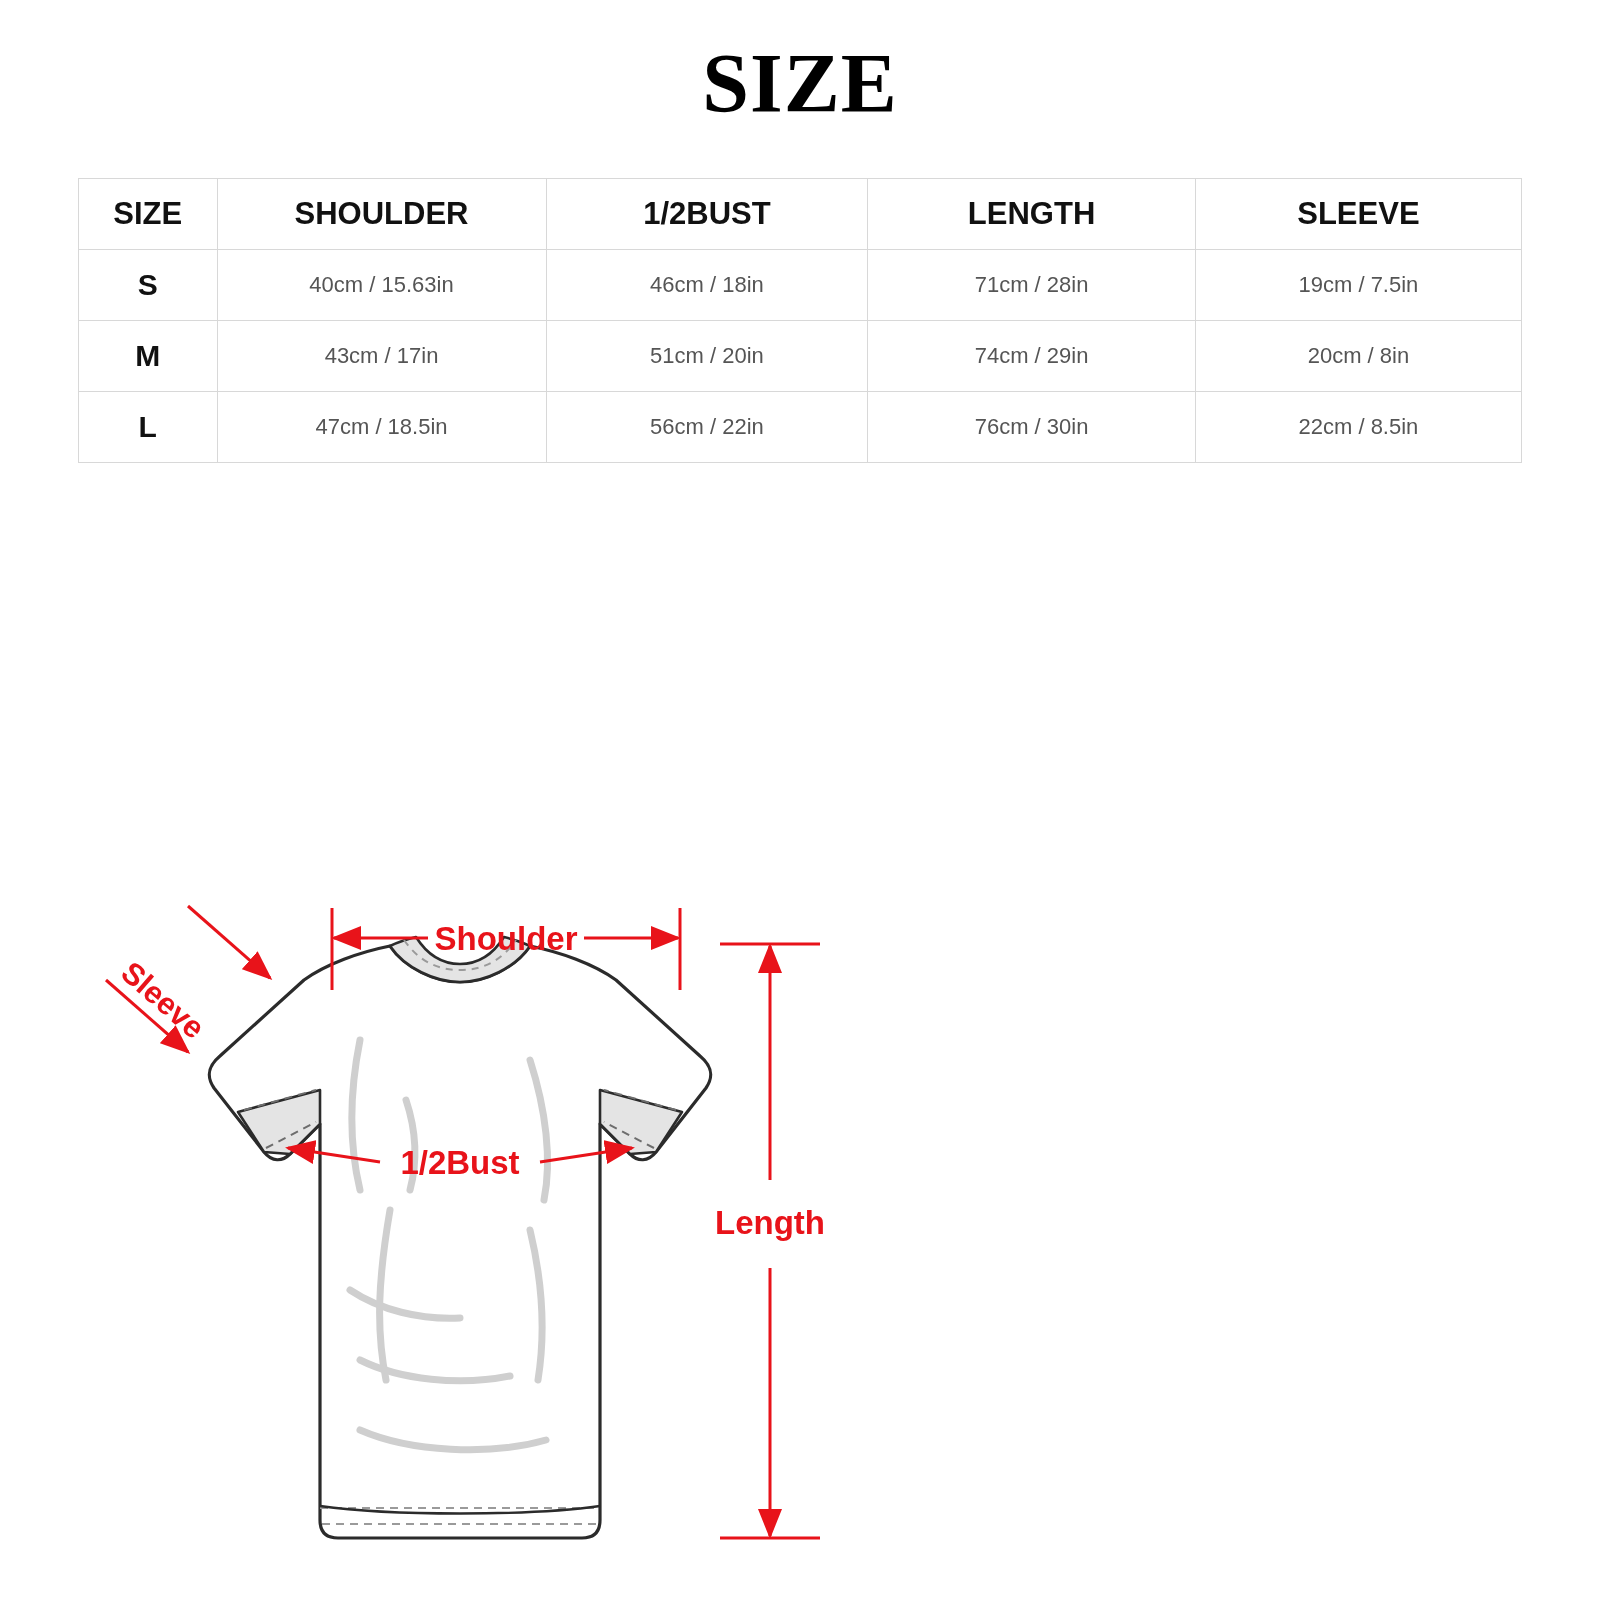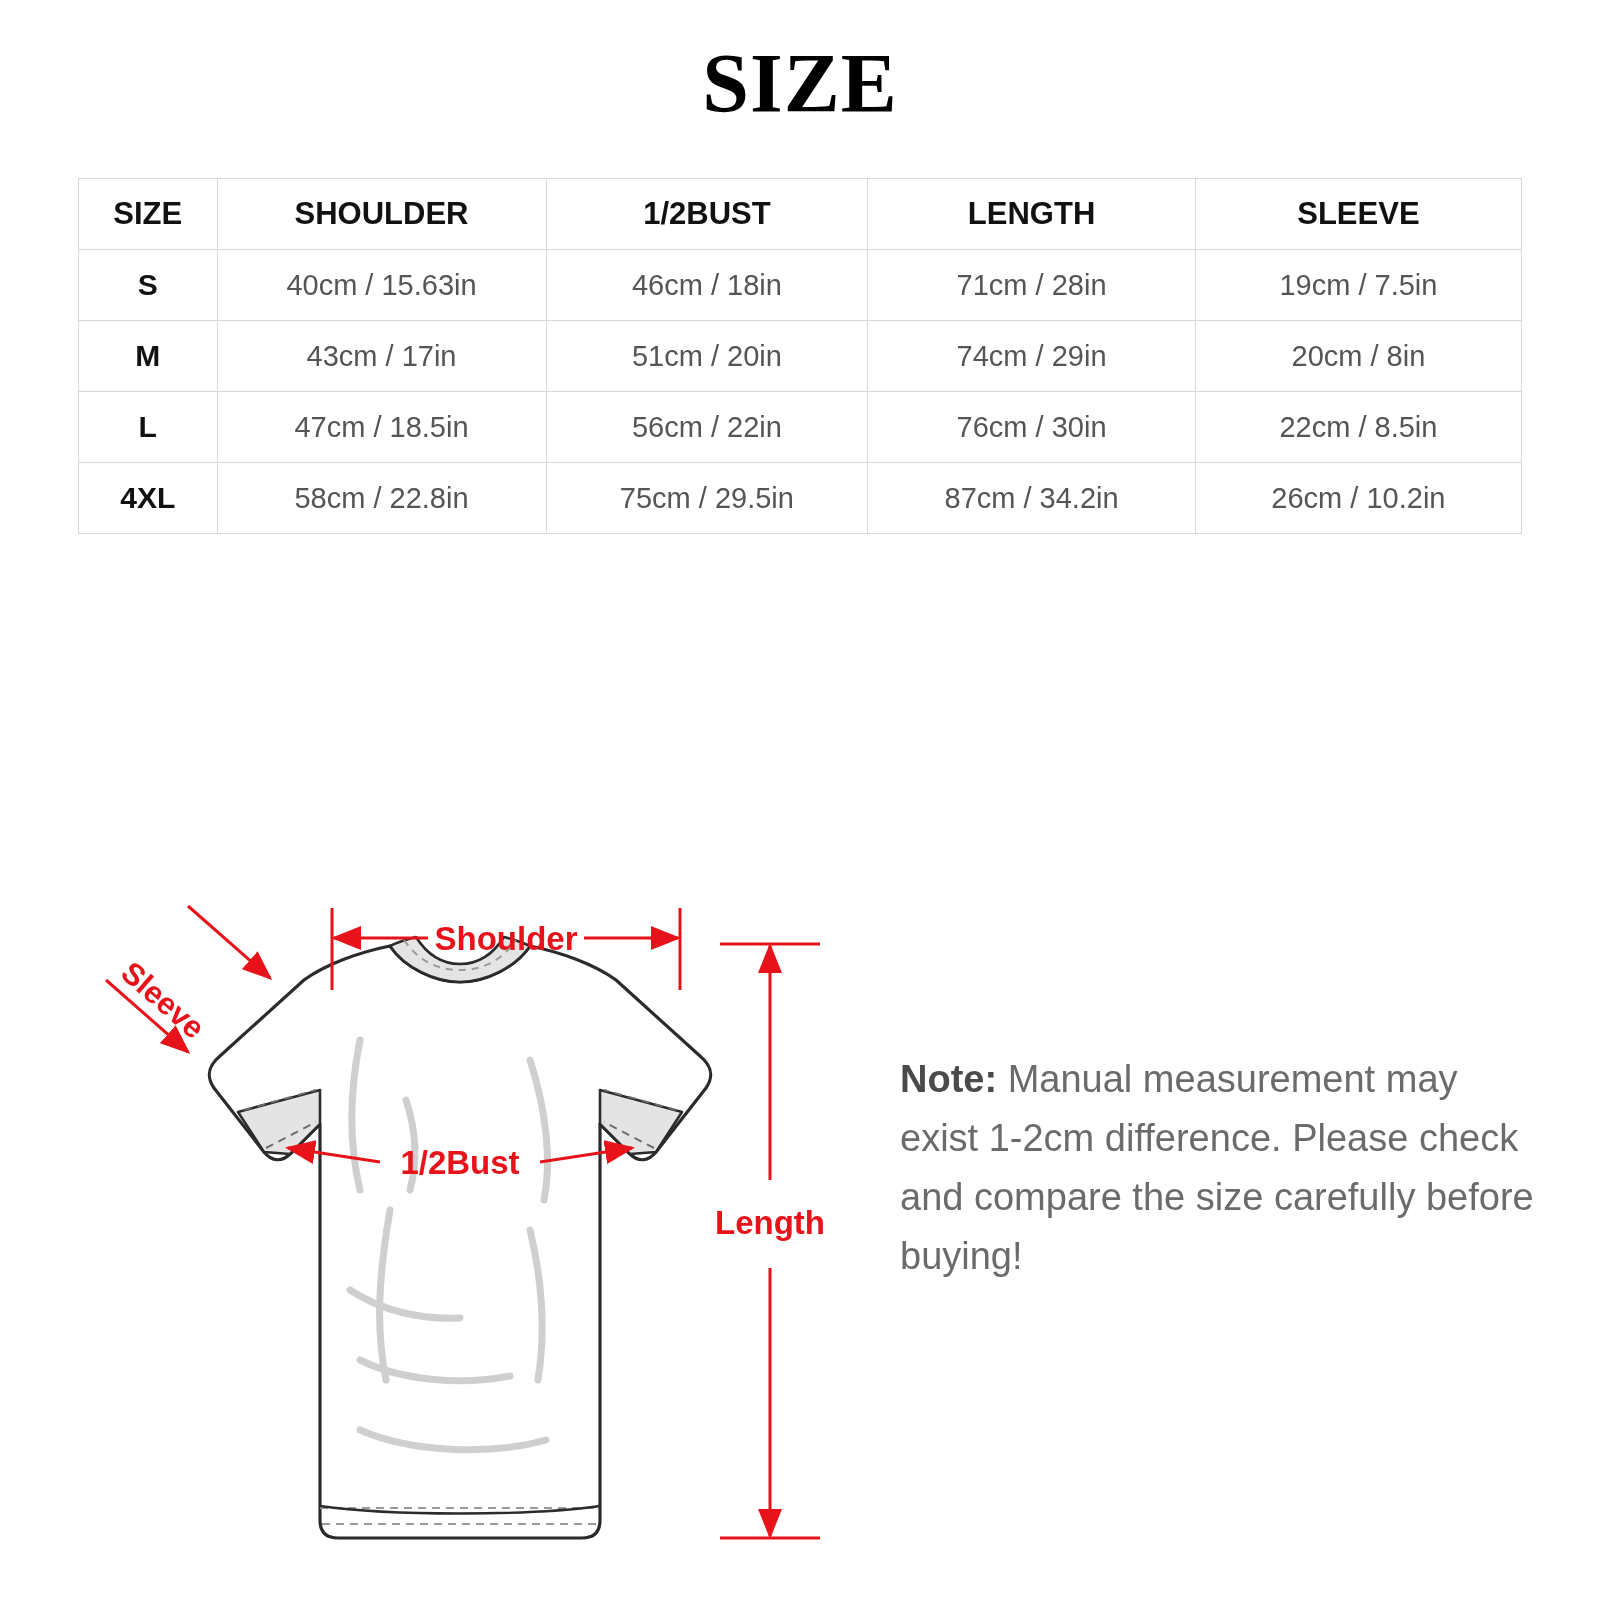--- a/index.html
+++ b/index.html
@@ -51,21 +51,21 @@
     font-size: 31px;
     font-weight: bold;
     color: #111111;
   }
   table.size-table td.size-cell {
     font-size: 30px;
     font-weight: bold;
     color: #111111;
   }
   table.size-table td.val {
-    font-size: 29px;
+    font-size: 22px;
     color: #555555;
     font-weight: normal;
   }
   col.c0 { width: 9.6%; }
   col.c1 { width: 22.8%; }
   col.c2 { width: 22.3%; }
   col.c3 { width: 22.7%; }
   col.c4 { width: 22.6%; }
 
   
@@ -134,27 +134,20 @@
         <td class="val">51cm / 20in</td>
         <td class="val">74cm / 29in</td>
         <td class="val">20cm / 8in</td>
       </tr>
       <tr>
         <td class="size-cell">L</td>
         <td class="val">47cm / 18.5in</td>
         <td class="val">56cm / 22in</td>
         <td class="val">76cm / 30in</td>
         <td class="val">22cm / 8.5in</td>
-      </tr>
-      <tr>
-        <td class="size-cell">4XL</td>
-        <td class="val">58cm / 22.8in</td>
-        <td class="val">75cm / 29.5in</td>
-        <td class="val">87cm / 34.2in</td>
-        <td class="val">26cm / 10.2in</td>
       </tr>
     </tbody>
   </table>
 </div>
 
 <div class="lower">
 
   <div class="shirt-area">
     <svg width="800" height="740" viewBox="0 0 800 740">
       <defs>
@@ -242,17 +235,14 @@
       <g>
         <line x1="660" y1="84" x2="760" y2="84" stroke="#e8131a" stroke-width="3"></line>
         <line x1="660" y1="678" x2="760" y2="678" stroke="#e8131a" stroke-width="3"></line>
         <line x1="710" y1="86" x2="710" y2="320" stroke="#e8131a" stroke-width="3" marker-start="url(#arrL)"></line>
         <line x1="710" y1="408" x2="710" y2="676" stroke="#e8131a" stroke-width="3" marker-end="url(#arrR)"></line>
         <text x="710" y="374" font-family="Liberation Sans, sans-serif" font-size="33" font-weight="bold" fill="#e8131a" text-anchor="middle">Length</text>
       </g>
     </svg>
   </div>
 
-  <div class="note">
-    <b>Note:</b><span> Manual measurement may exist 1-2cm difference. Please check and compare the size carefully before buying!</span>
-  </div>
 
 </div>
 
 </body></html>

